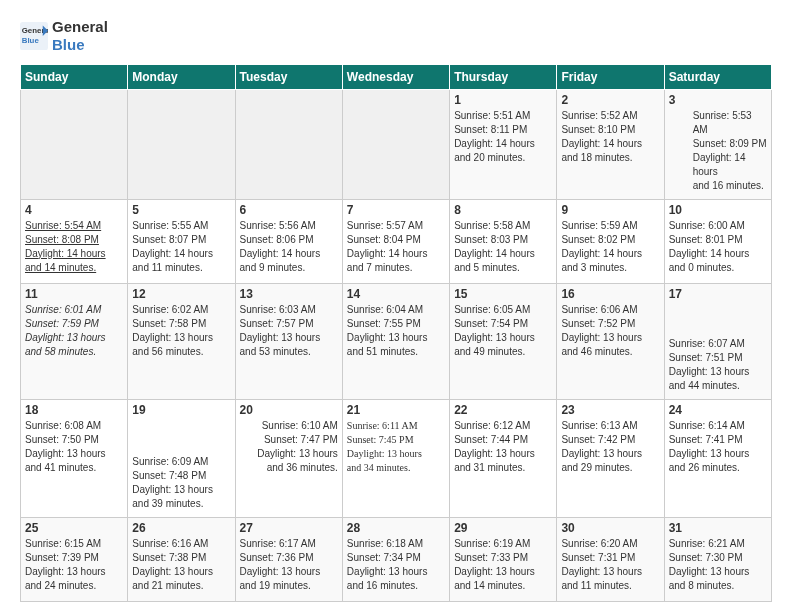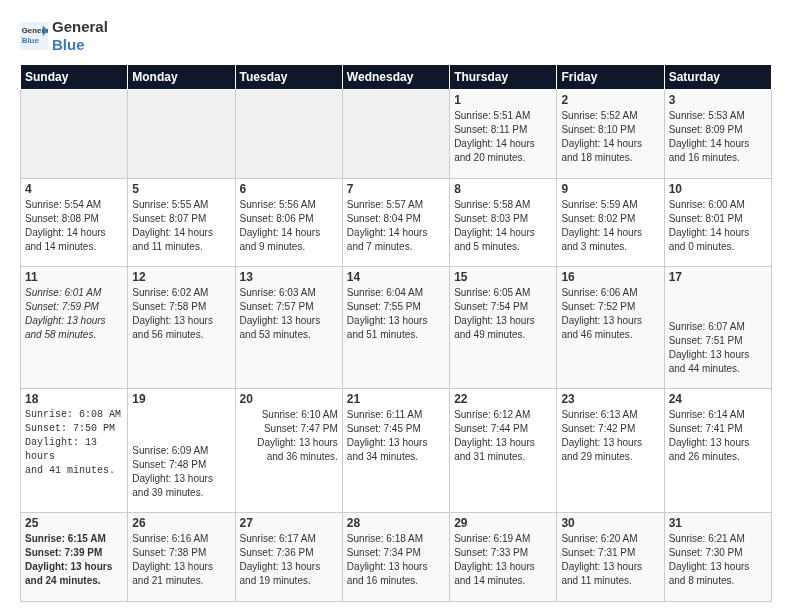--- a/index.html
+++ b/index.html
@@ -54,21 +54,21 @@
       font-size: 14px;
       color: #555;
     }
     .calendar {
       border-collapse: collapse;
       width: 100%;
       flex: 1;
       table-layout: fixed;
     }
     .calendar thead tr th {
-      background-color: #0f172a;
+      background-color: #0f766e;
       color: #fff;
       font-size: 12px;
       font-weight: bold;
       padding: 5px 4px;
       text-align: left;
       border: 1px solid #fff;
     }
     .calendar tbody tr td {
       border: 1px solid #ccc;
       vertical-align: top;
@@ -149,30 +149,30 @@
           </td>
           <td>
             <span class="day-number">2</span>
             <div class="day-info" style="white-space: pre-line;">Sunrise: 5:52 AM
 Sunset: 8:10 PM
 Daylight: 14 hours
 and 18 minutes.</div>
           </td>
           <td>
             <span class="day-number">3</span>
-            <div class="day-info" style="white-space: pre-line;">Sunrise: 5:53 AM
+            <div class="day-info" style="white-space: pre-line; margin-left: 24px;">Sunrise: 5:53 AM
 Sunset: 8:09 PM
 Daylight: 14 hours
 and 16 minutes.</div>
           </td>
         </tr>
         <tr>
           <td>
             <span class="day-number">4</span>
-            <div class="day-info" style="white-space: pre-line;">Sunrise: 5:54 AM
+            <div class="day-info" style="white-space: pre-line; text-decoration: underline;">Sunrise: 5:54 AM
 Sunset: 8:08 PM
 Daylight: 14 hours
 and 14 minutes.</div>
           </td>
           <td>
             <span class="day-number">5</span>
             <div class="day-info" style="white-space: pre-line;">Sunrise: 5:55 AM
 Sunset: 8:07 PM
 Daylight: 14 hours
 and 11 minutes.</div>
@@ -260,42 +260,42 @@
             <span class="day-number">17</span>
             <div class="day-info" style="white-space: pre-line; margin-top: 36px;">Sunrise: 6:07 AM
 Sunset: 7:51 PM
 Daylight: 13 hours
 and 44 minutes.</div>
           </td>
         </tr>
         <tr>
           <td>
             <span class="day-number">18</span>
-            <div class="day-info" style="white-space: pre-line; font-family: Liberation Mono, monospace;">Sunrise: 6:08 AM
+            <div class="day-info" style="white-space: pre-line;">Sunrise: 6:08 AM
 Sunset: 7:50 PM
 Daylight: 13 hours
 and 41 minutes.</div>
           </td>
           <td>
             <span class="day-number">19</span>
             <div class="day-info" style="white-space: pre-line; margin-top: 38px;">Sunrise: 6:09 AM
 Sunset: 7:48 PM
 Daylight: 13 hours
 and 39 minutes.</div>
           </td>
           <td>
             <span class="day-number">20</span>
             <div class="day-info" style="white-space: pre-line; text-align: right;">Sunrise: 6:10 AM
 Sunset: 7:47 PM
 Daylight: 13 hours
 and 36 minutes.</div>
           </td>
           <td>
             <span class="day-number">21</span>
-            <div class="day-info" style="white-space: pre-line;">Sunrise: 6:11 AM
+            <div class="day-info" style="white-space: pre-line; font-family: Liberation Serif, serif;">Sunrise: 6:11 AM
 Sunset: 7:45 PM
 Daylight: 13 hours
 and 34 minutes.</div>
           </td>
           <td>
             <span class="day-number">22</span>
             <div class="day-info" style="white-space: pre-line;">Sunrise: 6:12 AM
 Sunset: 7:44 PM
 Daylight: 13 hours
 and 31 minutes.</div>
@@ -311,21 +311,21 @@
             <span class="day-number">24</span>
             <div class="day-info" style="white-space: pre-line;">Sunrise: 6:14 AM
 Sunset: 7:41 PM
 Daylight: 13 hours
 and 26 minutes.</div>
           </td>
         </tr>
         <tr>
           <td>
             <span class="day-number">25</span>
-            <div class="day-info" style="white-space: pre-line; font-weight: bold;">Sunrise: 6:15 AM
+            <div class="day-info" style="white-space: pre-line;">Sunrise: 6:15 AM
 Sunset: 7:39 PM
 Daylight: 13 hours
 and 24 minutes.</div>
           </td>
           <td>
             <span class="day-number">26</span>
             <div class="day-info" style="white-space: pre-line;">Sunrise: 6:16 AM
 Sunset: 7:38 PM
 Daylight: 13 hours
 and 21 minutes.</div>

